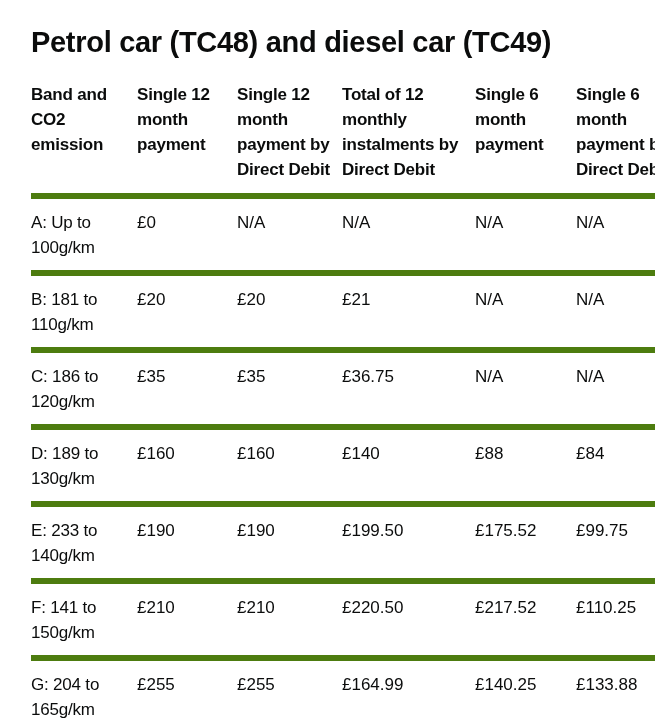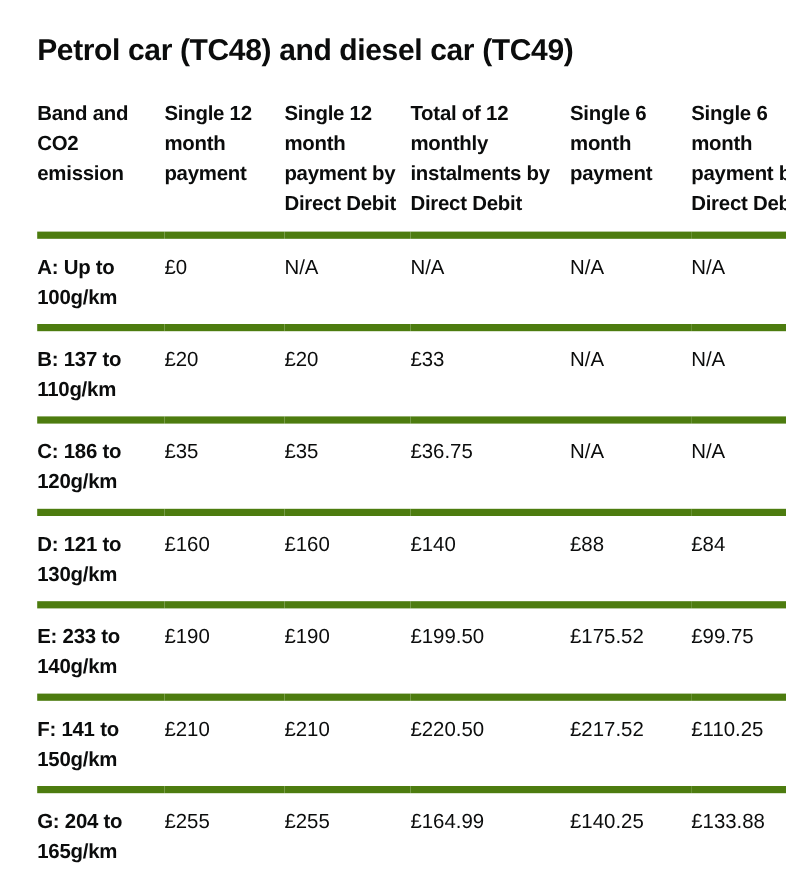--- a/index.html
+++ b/index.html
@@ -3,35 +3,35 @@
 <meta charset="utf-8">
 <style>
   html, body { margin: 0; padding: 0; background: #ffffff; }
   body {
     width: 655px; height: 728px; overflow: hidden;
     font-family: "Liberation Sans", sans-serif; color: #0b0c0c;
   }
   .page { position: relative; padding: 0 0 0 31px; }
   h2.title {
     margin: 0; padding-top: 25px;
-    font-size: 25px; font-weight: bold; letter-spacing: -0.3px;
+    font-size: 29px; font-weight: bold; letter-spacing: -0.3px;
     line-height: 34px; height: 34px;
   }
   table.fees {
     border-collapse: collapse; margin-top: 23px;
     table-layout: fixed; width: 660px;
     font-size: 17px; line-height: 25px;
   }
   table.fees th, table.fees td {
     text-align: left; vertical-align: top;
     padding: 0; border-bottom: 6px solid #4d7c0f;
   }
   table.fees th { font-weight: bold; padding-bottom: 11px; letter-spacing: -0.2px; }
   table.fees td { padding-top: 11px; padding-bottom: 10px; height: 50px; }
-  table.fees td.band { font-weight: bold; letter-spacing: -0.2px; }
+  table.fees td.band { font-weight: normal; letter-spacing: -0.2px; }
   col.c0 { width: 106px; } col.c1 { width: 100px; } col.c2 { width: 105px; }
   col.c3 { width: 133px; } col.c4 { width: 101px; } col.c5 { width: 115px; }
 </style>
 </head>
 <body>
 
 <div class="page">
   <h2 class="title">Petrol car (TC48) and diesel car (TC49)</h2>
 
   <table class="fees">
@@ -56,37 +56,37 @@
     <tbody>
       <tr>
         <td class="band">A: Up to 100g/km</td>
         <td>£0</td>
         <td>N/A</td>
         <td>N/A</td>
         <td>N/A</td>
         <td>N/A</td>
       </tr>
       <tr>
-        <td class="band">B: 137 to 110g/km</td>
+        <td class="band">B: 181 to 110g/km</td>
         <td>£20</td>
         <td>£20</td>
-        <td>£33</td>
+        <td>£21</td>
         <td>N/A</td>
         <td>N/A</td>
       </tr>
       <tr>
         <td class="band">C: 186 to 120g/km</td>
         <td>£35</td>
         <td>£35</td>
         <td>£36.75</td>
         <td>N/A</td>
         <td>N/A</td>
       </tr>
       <tr>
-        <td class="band">D: 121 to 130g/km</td>
+        <td class="band">D: 189 to 130g/km</td>
         <td>£160</td>
         <td>£160</td>
         <td>£140</td>
         <td>£88</td>
         <td>£84</td>
       </tr>
       <tr>
         <td class="band">E: 233 to 140g/km</td>
         <td>£190</td>
         <td>£190</td>

